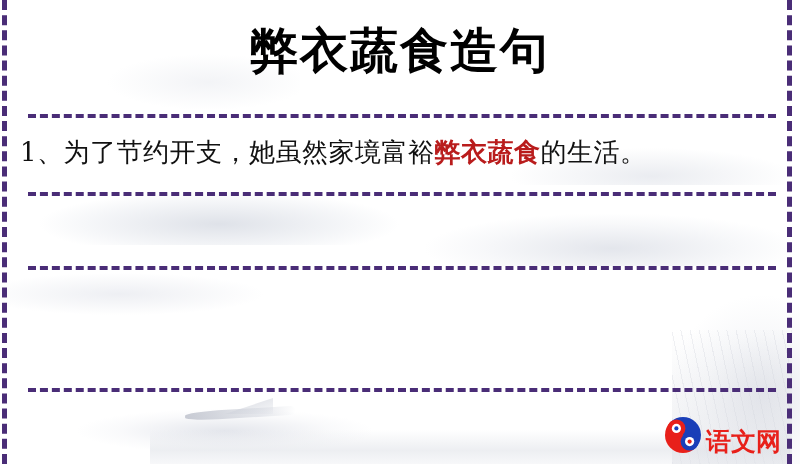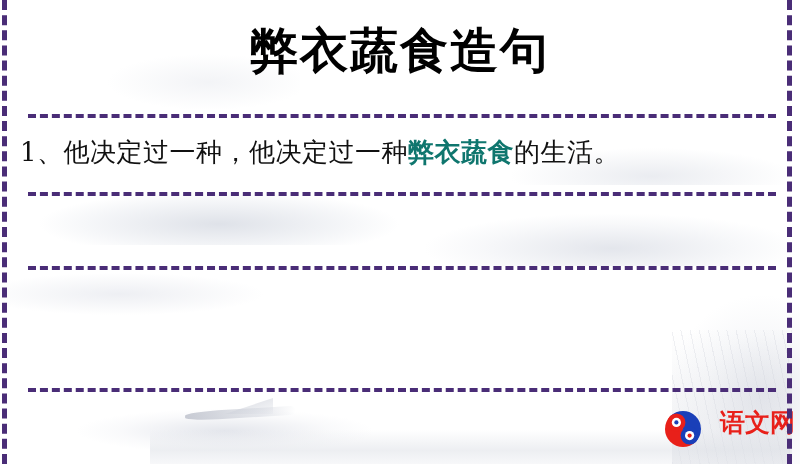--- a/index.html
+++ b/index.html
@@ -124,35 +124,35 @@
     left: 20px;
     width: 758px;
     font-family: "DejaVu Serif", "Liberation Serif", serif;
     font-size: 26px;
     line-height: 44px;
     color: #111111;
     letter-spacing: 0.5px;
     white-space: normal;
   }
   .sentence .idiom {
-    color: #0f766e;
+    color: #b91c1c;
     font-weight: 700;
   }
 
   
   .logo {
     position: absolute;
     left: 664px;
     top: 410px;
     width: 122px;
     height: 44px;
     z-index: 4;
     display: flex;
-    align-items: flex-start;
-    gap: 18px;
+    align-items: flex-end;
+    gap: 4px;
   }
   .logo-mark {
     position: relative;
     width: 38px;
     height: 38px;
     flex: 0 0 38px;
   }
   .logo-text {
     font-family: "DejaVu Sans", "Liberation Sans", sans-serif;
     font-size: 25px;
@@ -183,21 +183,21 @@
   <div class="border-v border-left"></div>
   <div class="border-v border-right"></div>
 
   <div class="content">
 
     <div class="title">弊衣蔬食造句</div>
 
     <div class="divider" style="top:114px;"></div>
 
     <div class="sentence" style="top:130px;">
-      <span>1、</span><span>他决定过一种，他决定过一种</span><span class="idiom">弊衣蔬食</span><span>的生活。</span>
+      <span>1、</span><span>为了节约开支，她虽然家境富裕</span><span class="idiom">弊衣蔬食</span><span>的生活。</span>
     </div>
 
     <div class="divider" style="top:192px;"></div>
 
 
     <div class="divider" style="top:266px;"></div>
 
 
     <div class="divider" style="top:388px;"></div>
 

